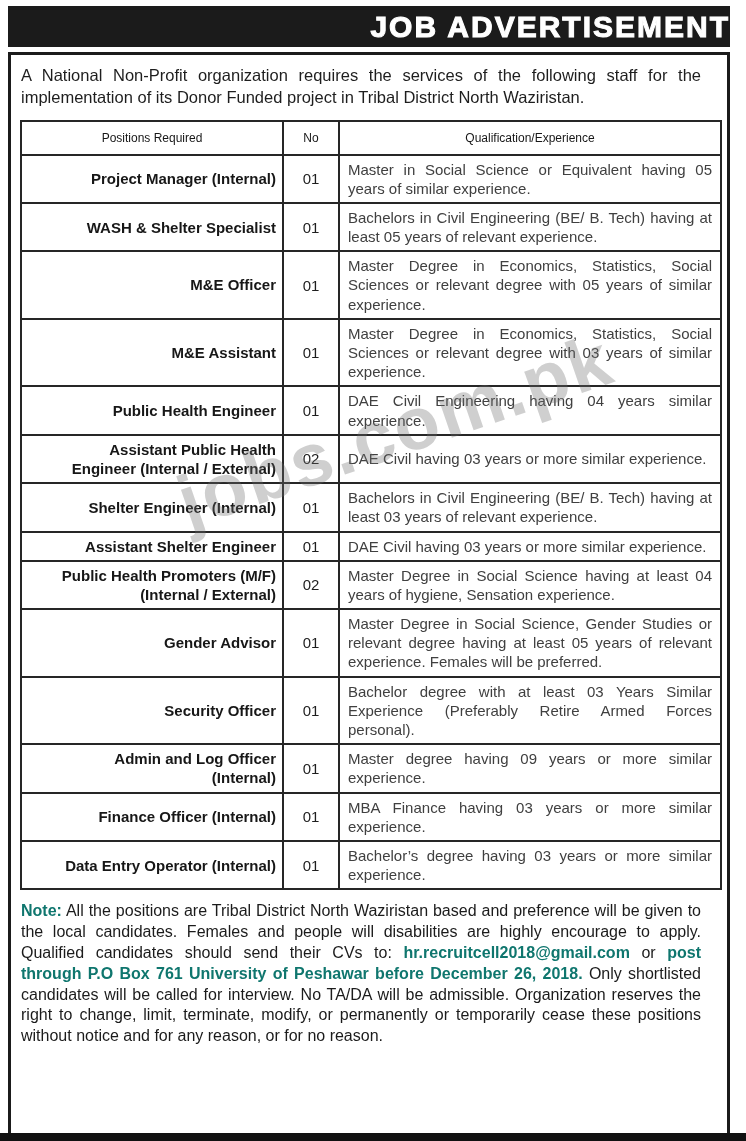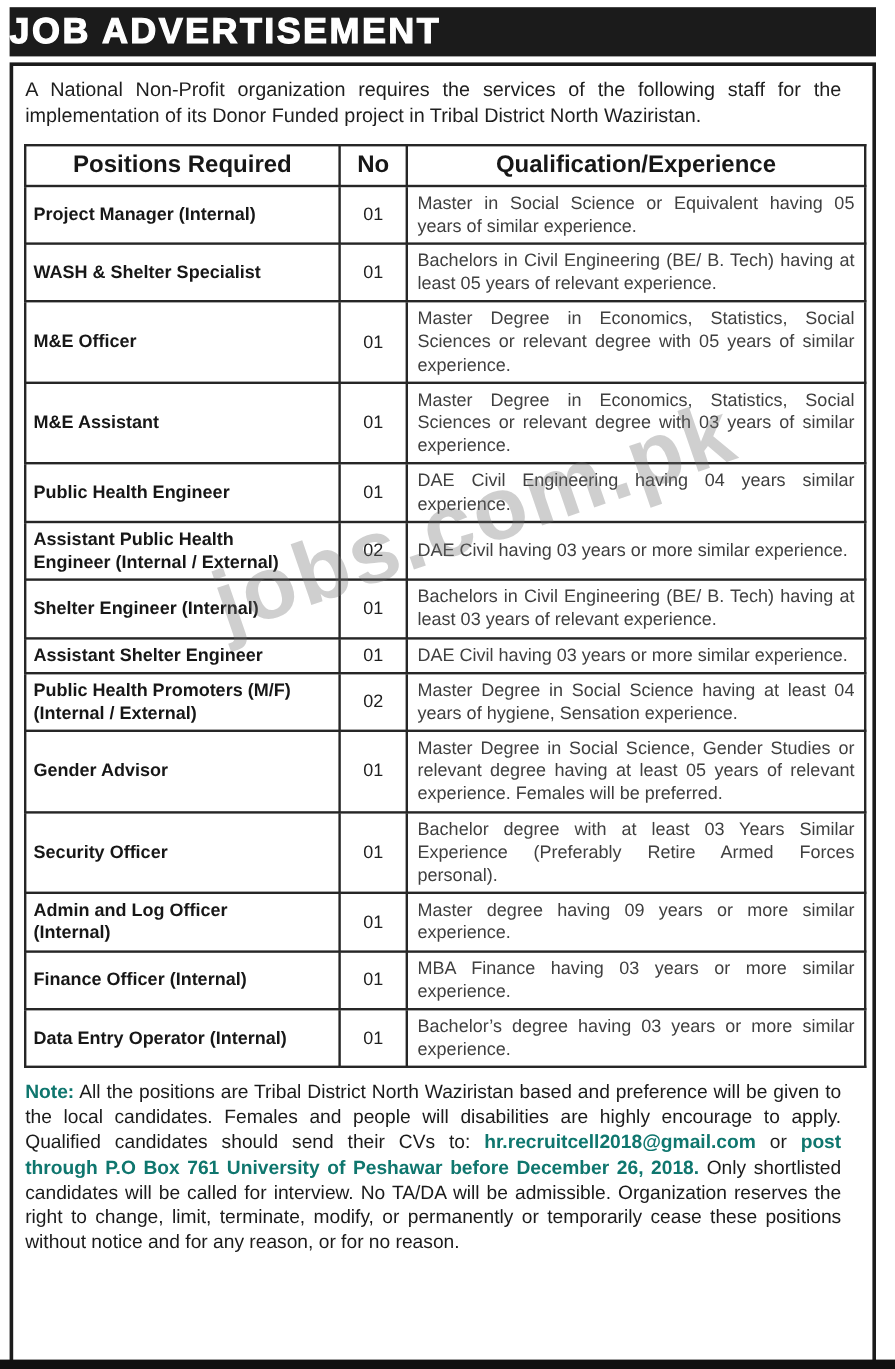--- a/index.html
+++ b/index.html
@@ -18,21 +18,21 @@
   .title-bar {
     position: absolute;
     left: 8px;
     top: 6px;
     width: 722px;
     height: 41px;
     background: #1b1b1b;
     color: #ffffff;
     display: flex;
     align-items: center;
-    justify-content: flex-start;
+    justify-content: flex-end;
     font-size: 30px;
     font-weight: bold;
     letter-spacing: 2px;
     -webkit-text-stroke: 1px #ffffff;
   }
   .content-box {
     position: absolute;
     left: 8px;
     top: 52px;
     width: 722px;
@@ -54,33 +54,33 @@
     width: 700px;
     margin: 0 1px;
     table-layout: fixed;
   }
   table.positions th,
   table.positions td {
     border: 2px solid #262626;
     vertical-align: middle;
   }
   table.positions th {
-    font-size: 20px;
-    font-weight: bold;
+    font-size: 12px;
+    font-weight: normal;
     height: 28px;
     padding: 2px 4px;
     text-align: center;
     color: #171717;
   }
   col.c-pos  { width: 262px; }
   col.c-no   { width: 56px;  }
   col.c-qual { width: 382px; }
   td.cell-pos {
     font-weight: bold;
-    text-align: left;
+    text-align: right;
     font-size: 15px;
     line-height: 1.28;
     padding: 4px 6px;
     white-space: pre-line;
     color: #171717;
   }
   td.cell-no {
     text-align: center;
     font-size: 15px;
     padding: 2px;

